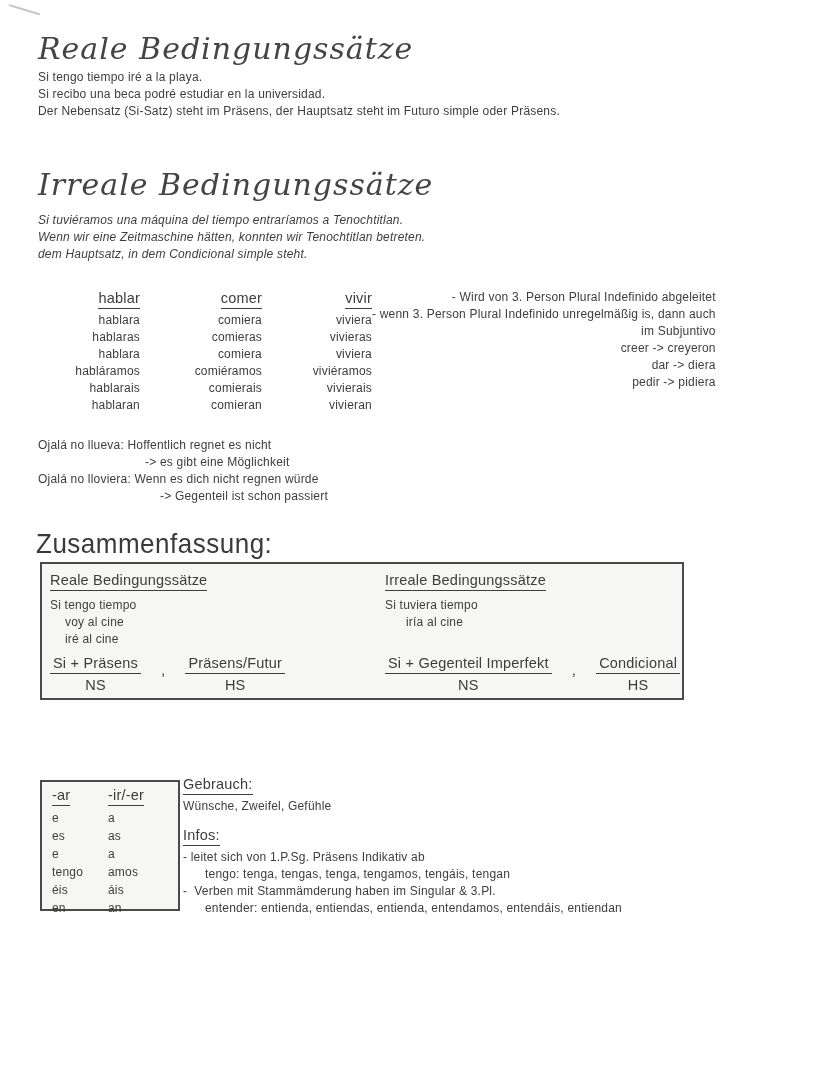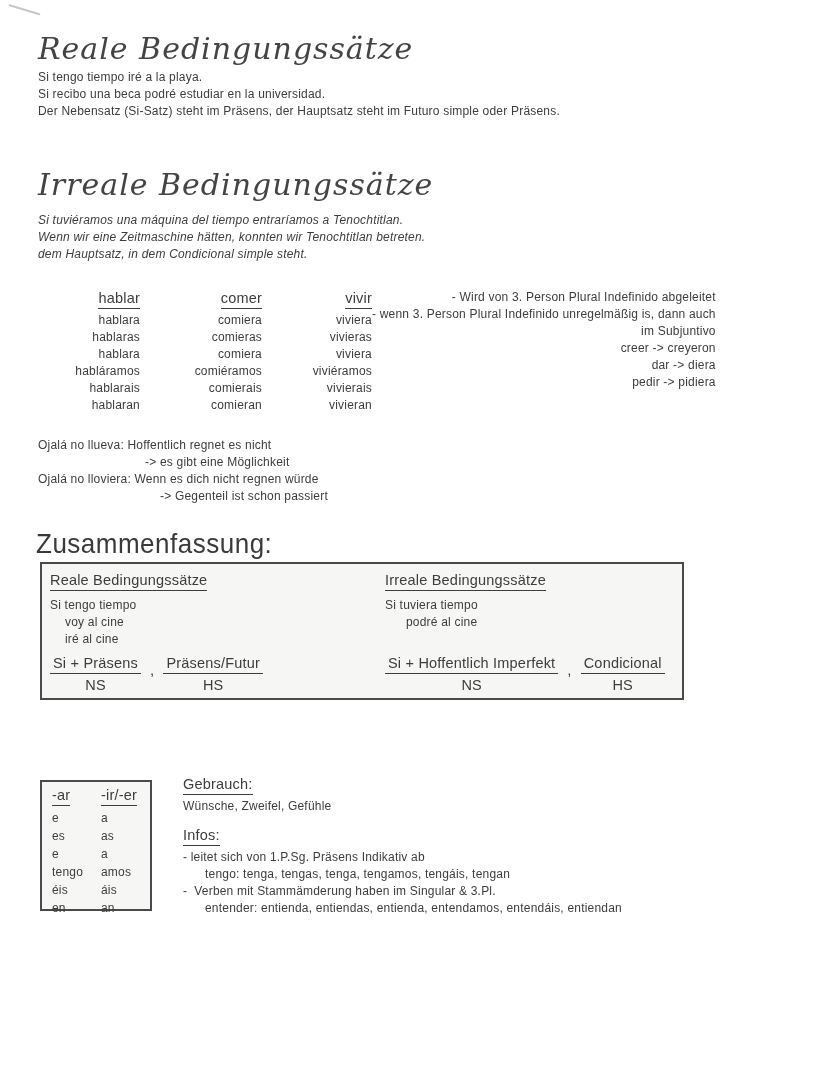--- a/index.html
+++ b/index.html
@@ -29,30 +29,30 @@
   .sum-title{font-size:26px;line-height:30px;font-weight:400;letter-spacing:0.5px;color:#3a3a3a;transform:scaleY(1.08);transform-origin:left top;}
   .sum-box{
     position:absolute;left:40px;top:562px;width:644px;height:138px;
     border:2px solid #4a4a4a;background:#f6f6f5;box-sizing:border-box;
   }
   .sum-col{position:absolute;top:7px;display:flex;flex-direction:column;}
   .sum-left{left:8px;}
   .sum-right{left:343px;}
   .sum-ind{padding-left:15px;}
   .sum-ind2{padding-left:21px;}
-  .formula{position:absolute;top:91px;display:flex;align-items:flex-start;gap:9px;text-align:center;}
+  .formula{position:absolute;top:91px;display:flex;align-items:flex-start;gap:20px;text-align:center;}
   .fx-left{left:8px;}
   .fx-right{left:343px;}
   .f-item{display:flex;flex-direction:column;align-items:center;}
   .f-label{font-size:14.5px;line-height:16px;border-bottom:1.6px solid #3d3d3d;padding:0 3px 2px 3px;white-space:pre;}
   .f-sub{font-size:14.5px;line-height:16px;margin-top:3px;}
   .f-comma{font-size:15px;line-height:16px;margin-top:7px;}
   
   .sub-table{
-    position:absolute;left:40px;top:780px;width:112px;height:131px;
+    position:absolute;left:40px;top:780px;width:140px;height:131px;
     border:2px solid #4a4a4a;background:#f6f6f5;box-sizing:border-box;
     display:flex;gap:0;padding:4px 0 0 10px;
   }
   .sub-col{display:flex;flex-direction:column;width:56px;}
   .sub-col .line{line-height:18px;}
   .gb-gap{height:11px;}
   .inf-ind{padding-left:22px;}
   .artifact{
     position:absolute;left:9px;top:4px;width:33px;height:2px;background:#c7c7c7;
     transform:rotate(17deg);transform-origin:left top;border-radius:2px;
@@ -135,38 +135,38 @@
   <div class="sum-box">
     <div class="sum-col sum-left">
       <span style="margin-bottom:3px;"><span class="u hdr">Reale Bedingungssätze</span></span>
       <div class="line">Si tengo tiempo</div>
       <div class="line sum-ind">voy al cine</div>
       <div class="line sum-ind">iré al cine</div>
     </div>
     <div class="sum-col sum-right">
       <span style="margin-bottom:3px;"><span class="u hdr">Irreale Bedingungssätze</span></span>
       <div class="line">Si tuviera tiempo</div>
-      <div class="line sum-ind2">podré al cine</div>
+      <div class="line sum-ind2">iría al cine</div>
     </div>
 
     <div class="formula fx-left">
       <div class="f-item">
         <span class="f-label">Si + Präsens</span>
         <span class="f-sub">NS</span>
       </div>
       <span class="f-comma">,</span>
       <div class="f-item">
         <span class="f-label">Präsens/Futur</span>
         <span class="f-sub">HS</span>
       </div>
     </div>
 
     <div class="formula fx-right">
       <div class="f-item">
-        <span class="f-label">Si + Hoffentlich Imperfekt</span>
+        <span class="f-label">Si + Gegenteil Imperfekt</span>
         <span class="f-sub">NS</span>
       </div>
       <span class="f-comma">,</span>
       <div class="f-item">
         <span class="f-label">Condicional</span>
         <span class="f-sub">HS</span>
       </div>
     </div>
   </div>
 

